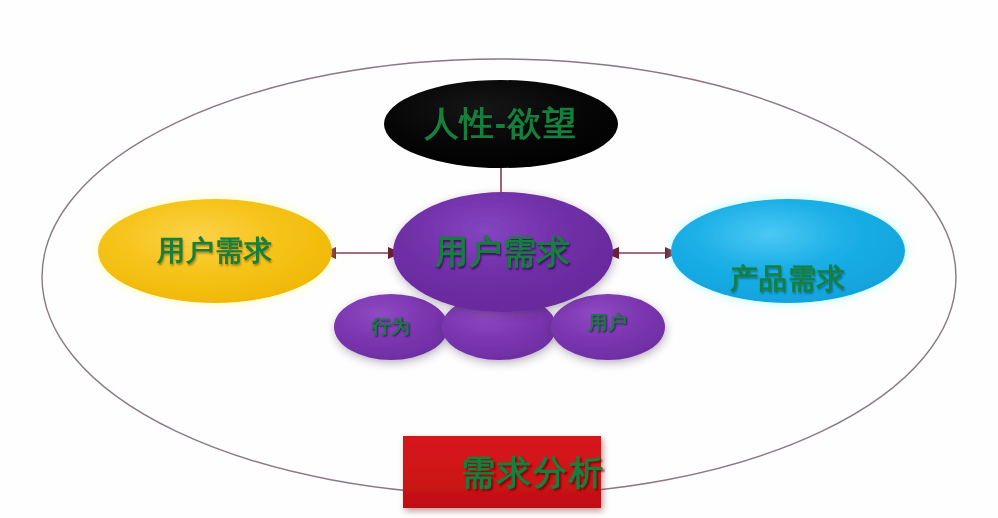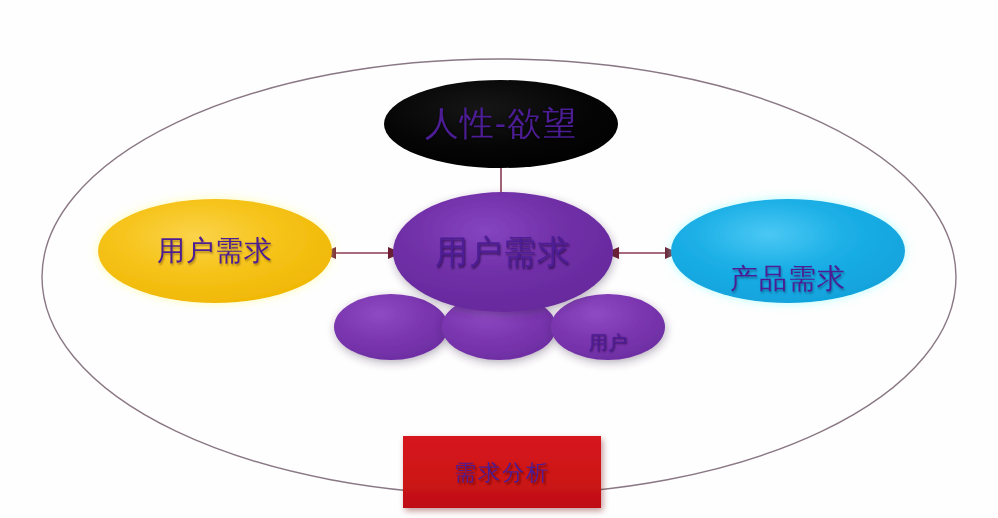--- a/index.html
+++ b/index.html
@@ -23,22 +23,22 @@
     top: 0;
     width: 998px;
     height: 518px;
   }
   .node-label {
     position: absolute;
     display: flex;
     align-items: center;
     justify-content: center;
     text-align: center;
-    color: #4c1d95;
-    font-weight: normal;
+    color: #15803d;
+    font-weight: bold;
     white-space: nowrap;
     pointer-events: none;
   }
   .lbl-human {
     font-size: 34px;
     letter-spacing: 1px;
     text-shadow: 0 1px 2px rgba(0,0,0,0.55);
   }
   .lbl-center {
     font-size: 33px;
@@ -54,23 +54,24 @@
     font-size: 28px;
     letter-spacing: 1px;
     text-shadow: 1px 2px 2px rgba(0,60,95,0.45);
   }
   .lbl-small {
     font-size: 19px;
     letter-spacing: 0.5px;
     text-shadow: 1px 1px 2px rgba(40,10,70,0.8);
   }
   .lbl-red {
-    font-size: 22px;
+    font-size: 34px;
     letter-spacing: 2px;
     text-shadow: 2px 2px 2px rgba(90,0,0,0.65);
+    padding-left: 31px;
   }
 </style>
 </head>
 <body>
 
 <div id="stage">
 
   <svg id="diagram-svg" viewBox="0 0 998 518">
     <defs>
       <radialGradient id="gradYellow" cx="42%" cy="36%" r="72%">
@@ -163,19 +164,20 @@
   </svg>
 
   <div class="node-label lbl-human" style="left:384px; top:100px; width:234px; height:48px;">人性-欲望</div>
 
   <div class="node-label lbl-center" style="left:393px; top:228px; width:220px; height:48px;">用户需求</div>
 
   <div class="node-label lbl-side" style="left:98px; top:228px; width:234px; height:46px;">用户需求</div>
 
   <div class="node-label lbl-side-blue" style="left:671px; top:228px; width:234px; height:46px;margin-top:28px;">产品需求</div>
 
+  <div class="node-label lbl-small" style="left:334px; top:312px; width:114px; height:30px;">行为</div>
 
 
-  <div class="node-label lbl-small" style="left:551px; top:328px; width:114px; height:30px;">用户</div>
+  <div class="node-label lbl-small" style="left:551px; top:308px; width:114px; height:30px;">用户</div>
 
   <div class="node-label lbl-red" style="left:403px; top:452px; width:198px; height:42px;">需求分析</div>
 
 </div>
 
 </body></html>

